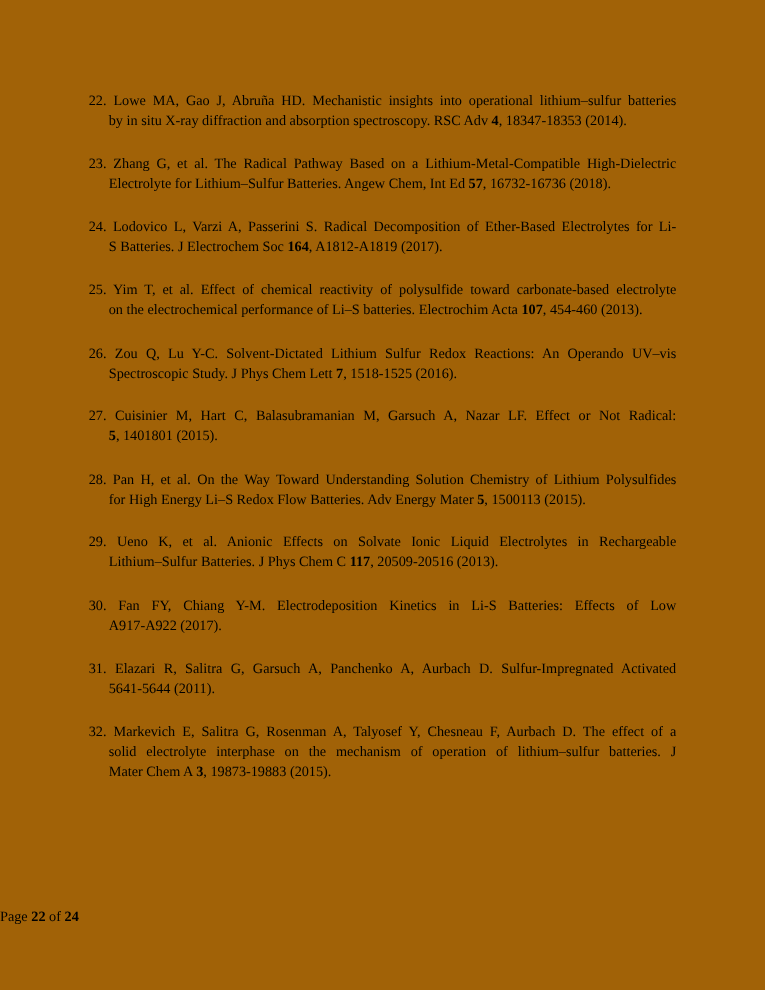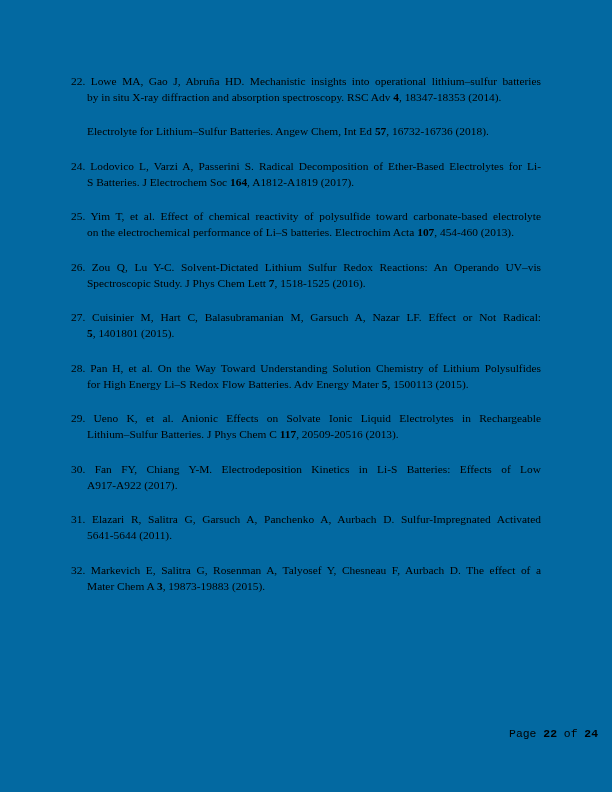--- a/index.html
+++ b/index.html
@@ -12,21 +12,21 @@
     height: 792px;
     font-family: "Liberation Serif", "DejaVu Serif", serif;
     font-size: 11.4px;
     color: #000000;
     overflow: hidden;
   }
   .page {
     position: relative;
     width: 612px;
     height: 792px;
-    background: #0369a1;
+    background: #a16207;
     overflow: hidden;
   }
   .refs {
     position: absolute;
     left: 71px;
     top: 72.5px;
     width: 470px;
   }
   .ref {
     position: relative;
@@ -45,35 +45,35 @@
   .line.last {
     text-align-last: left;
   }
   .it { }
   .bd { font-weight: bold; }
   .footer {
     position: absolute;
     left: 0;
     top: 725.5px;
     width: 598px;
-    text-align: right;
+    text-align: left;
     line-height: 16px;
-    font-family: Liberation Mono, monospace;
   }
 </style>
 </head>
 <body>
 
 <div class="page">
   <div class="refs">
       <div class="ref">
         <div class="line first"><span>22. </span><span>Lowe MA, Gao J, Abruña HD. Mechanistic insights into operational lithium–sulfur batteries</span></div>
         <div class="line last"><span>by in situ X-ray diffraction and absorption spectroscopy. </span><span class="it">RSC Adv </span><span class="bd">4</span><span>, 18347-18353 (2014).</span></div>
       </div>
       <div class="ref">
+        <div class="line first"><span>23. </span><span>Zhang G, </span><span class="it">et al.</span><span> The Radical Pathway Based on a Lithium-Metal-Compatible High-Dielectric</span></div>
         <div class="line last"><span>Electrolyte for Lithium–Sulfur Batteries. </span><span class="it">Angew Chem, Int Ed </span><span class="bd">57</span><span>, 16732-16736 (2018).</span></div>
       </div>
       <div class="ref">
         <div class="line first"><span>24. </span><span>Lodovico L, Varzi A, Passerini S. Radical Decomposition of Ether-Based Electrolytes for Li-</span></div>
         <div class="line last"><span>S Batteries. </span><span class="it">J Electrochem Soc </span><span class="bd">164</span><span>, A1812-A1819 (2017).</span></div>
       </div>
       <div class="ref">
         <div class="line first"><span>25. </span><span>Yim T, </span><span class="it">et al.</span><span> Effect of chemical reactivity of polysulfide toward carbonate-based electrolyte</span></div>
         <div class="line last"><span>on the electrochemical performance of Li–S batteries. </span><span class="it">Electrochim Acta </span><span class="bd">107</span><span>, 454-460 (2013).</span></div>
       </div>
@@ -96,17 +96,18 @@
       <div class="ref">
         <div class="line first"><span>30. </span><span>Fan FY, Chiang Y-M. Electrodeposition Kinetics in Li-S Batteries: Effects of Low</span></div>
         <div class="line last"><span>A917-A922 (2017).</span></div>
       </div>
       <div class="ref">
         <div class="line first"><span>31. </span><span>Elazari R, Salitra G, Garsuch A, Panchenko A, Aurbach D. Sulfur-Impregnated Activated</span></div>
         <div class="line last"><span>5641-5644 (2011).</span></div>
       </div>
       <div class="ref">
         <div class="line first"><span>32. </span><span>Markevich E, Salitra G, Rosenman A, Talyosef Y, Chesneau F, Aurbach D. The effect of a</span></div>
+        <div class="line"><span>solid electrolyte interphase on the mechanism of operation of lithium–sulfur batteries. </span><span class="it">J</span></div>
         <div class="line last"><span class="it">Mater Chem A </span><span class="bd">3</span><span>, 19873-19883 (2015).</span></div>
       </div>
     </div>
   <div class="footer"><span>Page</span> <span class="bd">22</span> <span>of</span> <span class="bd">24</span></div>
 </div>
 
 </body></html>

